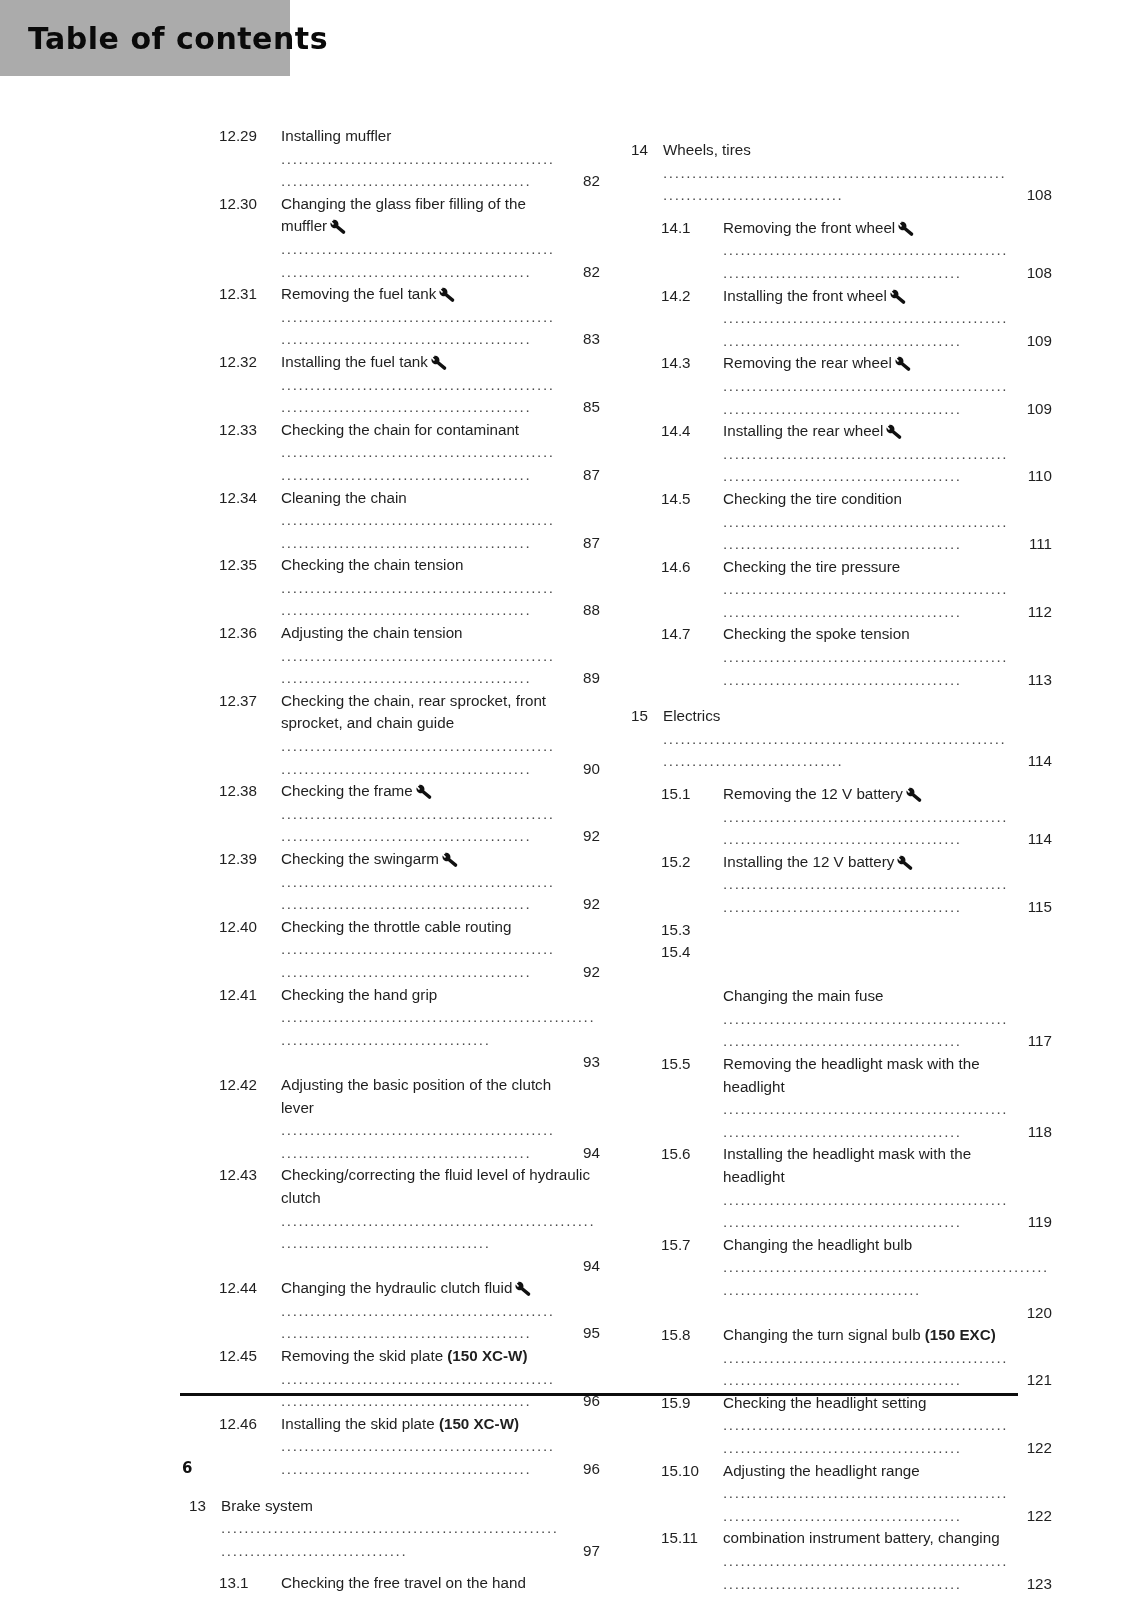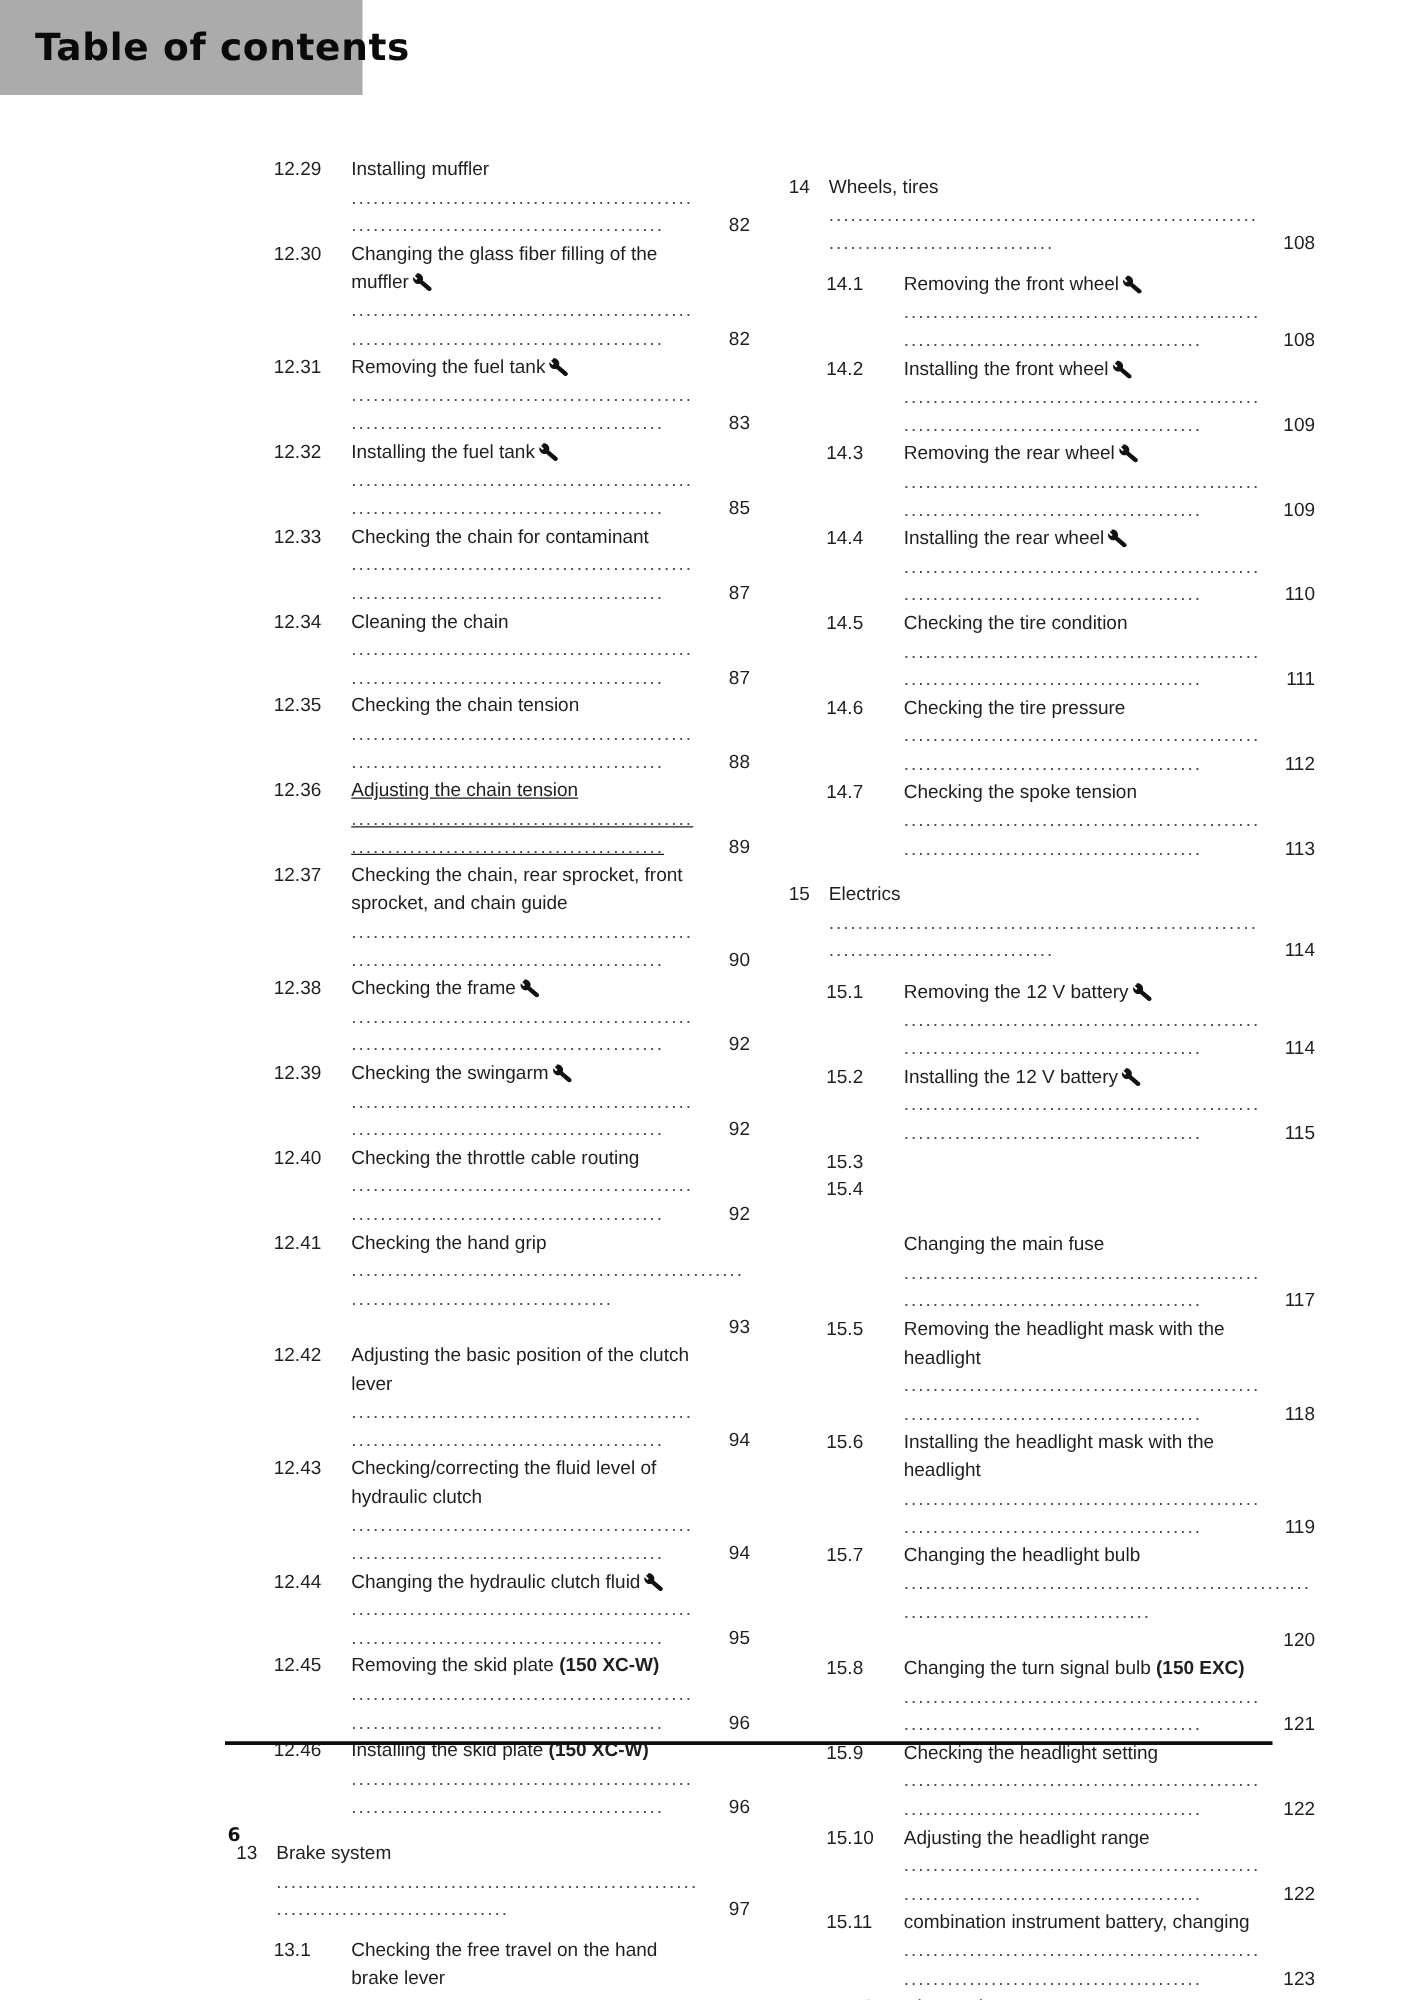--- a/index.html
+++ b/index.html
@@ -214,21 +214,21 @@
           <div style="display: flex; align-items: flex-end;">
             <div style="flex: 1 1 auto; min-width: 0px;"><span class="title-text">Checking the chain tension</span><span class="leader"> ..........................................................................................</span></div>
             <div class="page">88</div>
           </div>
         </div>
       </div>
       <div class="toc-row level2">
         <div class="num">12.36</div>
         <div class="entry">
           <div style="display: flex; align-items: flex-end;">
-            <div style="flex: 1 1 auto; min-width: 0px; text-decoration: underline;"><span class="title-text">Adjusting the chain tension</span><span class="leader"> ..........................................................................................</span></div>
+            <div style="flex: 1 1 auto; min-width: 0px;"><span class="title-text">Adjusting the chain tension</span><span class="leader"> ..........................................................................................</span></div>
             <div class="page">89</div>
           </div>
         </div>
       </div>
       <div class="toc-row level2">
         <div class="num">12.37</div>
         <div class="entry">
           <div style="display: flex; align-items: flex-end;">
             <div style="flex: 1 1 auto; min-width: 0px;"><span class="title-text">Checking the chain, rear sprocket, front sprocket, and chain guide</span><span class="leader"> ..........................................................................................</span></div>
             <div class="page">90</div>
@@ -280,21 +280,21 @@
         <div class="entry">
           <div style="display: flex; align-items: flex-end;">
             <div style="flex: 1 1 auto; min-width: 0px;"><span class="title-text">Adjusting the basic position of the clutch lever</span><span class="leader"> ..........................................................................................</span></div>
             <div class="page">94</div>
           </div>
         </div>
       </div>
       <div class="toc-row level2">
         <div class="num">12.43</div>
         <div class="entry">
-          <div style="display: flex; align-items: flex-end;">
+          <div style="display: flex; align-items: flex-end; flex-direction: column;">
             <div style="flex: 1 1 auto; min-width: 0px;"><span class="title-text">Checking/correcting the fluid level of hydraulic clutch</span><span class="leader"> ..........................................................................................</span></div>
             <div class="page">94</div>
           </div>
         </div>
       </div>
       <div class="toc-row level2">
         <div class="num">12.44</div>
         <div class="entry">
           <div style="display: flex; align-items: flex-end;">
             <div style="flex: 1 1 auto; min-width: 0px;"><span class="title-text">Changing the hydraulic clutch fluid</span><span class="wrench"><svg viewBox="0 0 20 18" width="17" height="15" aria-hidden="true">

